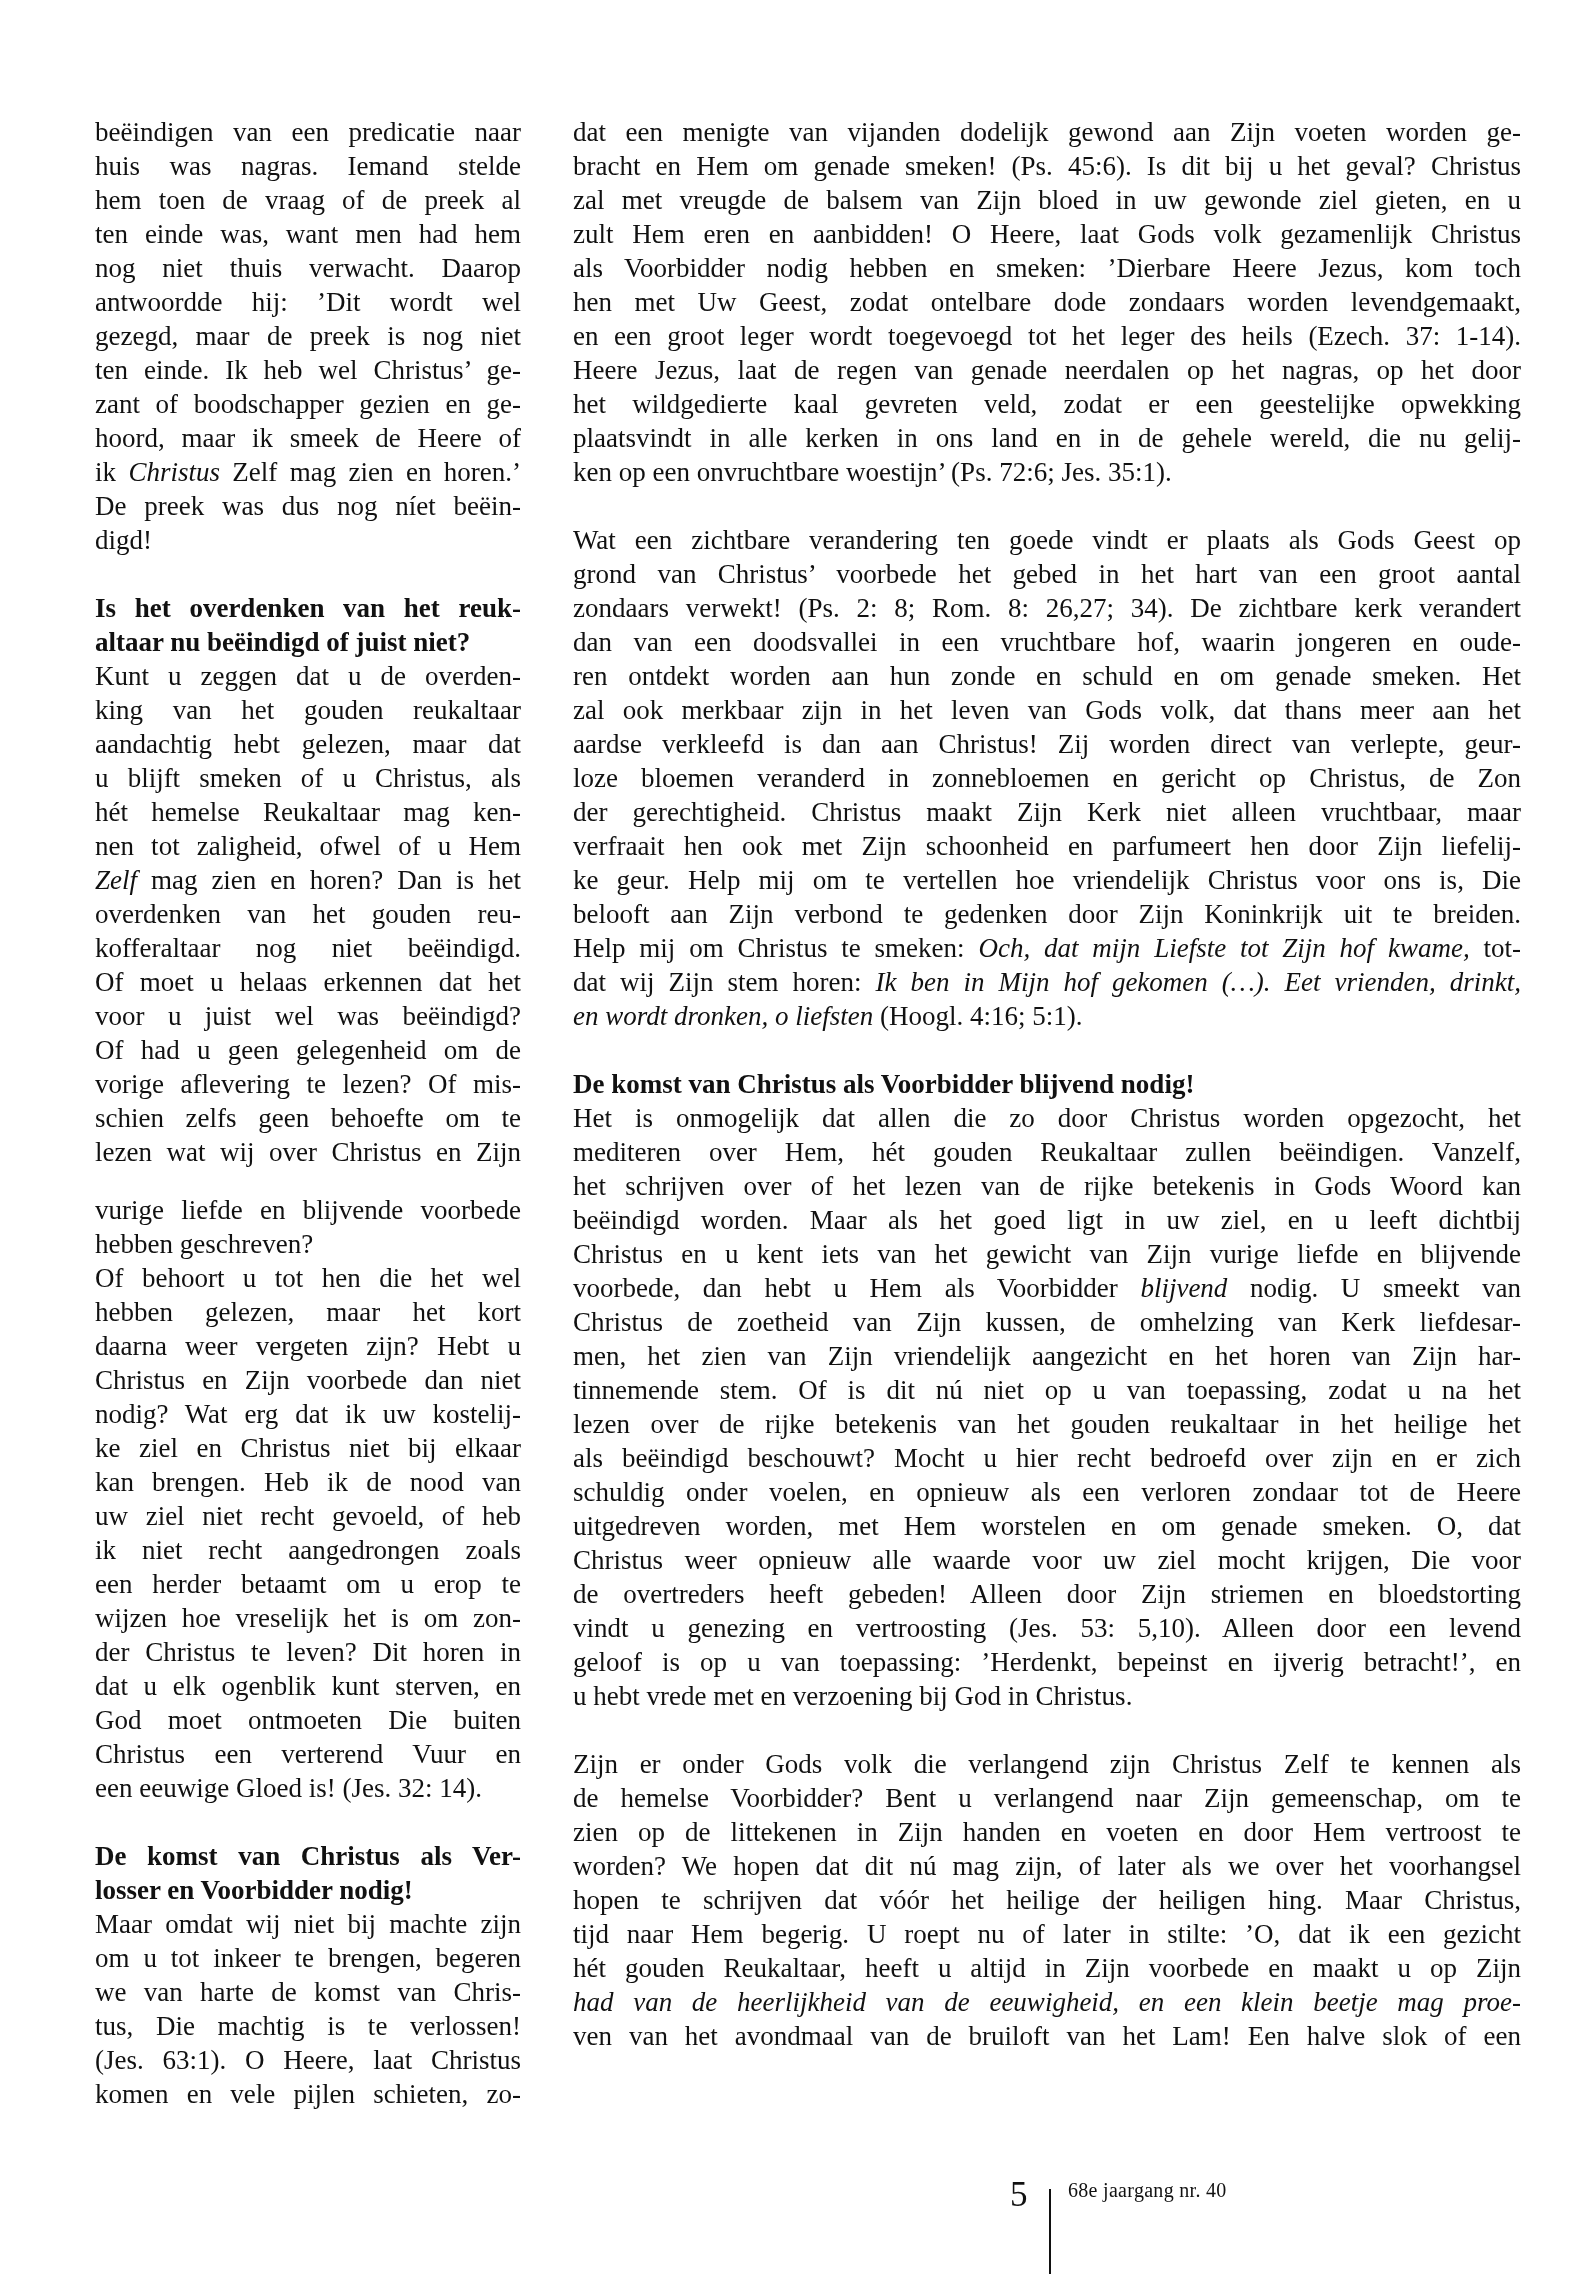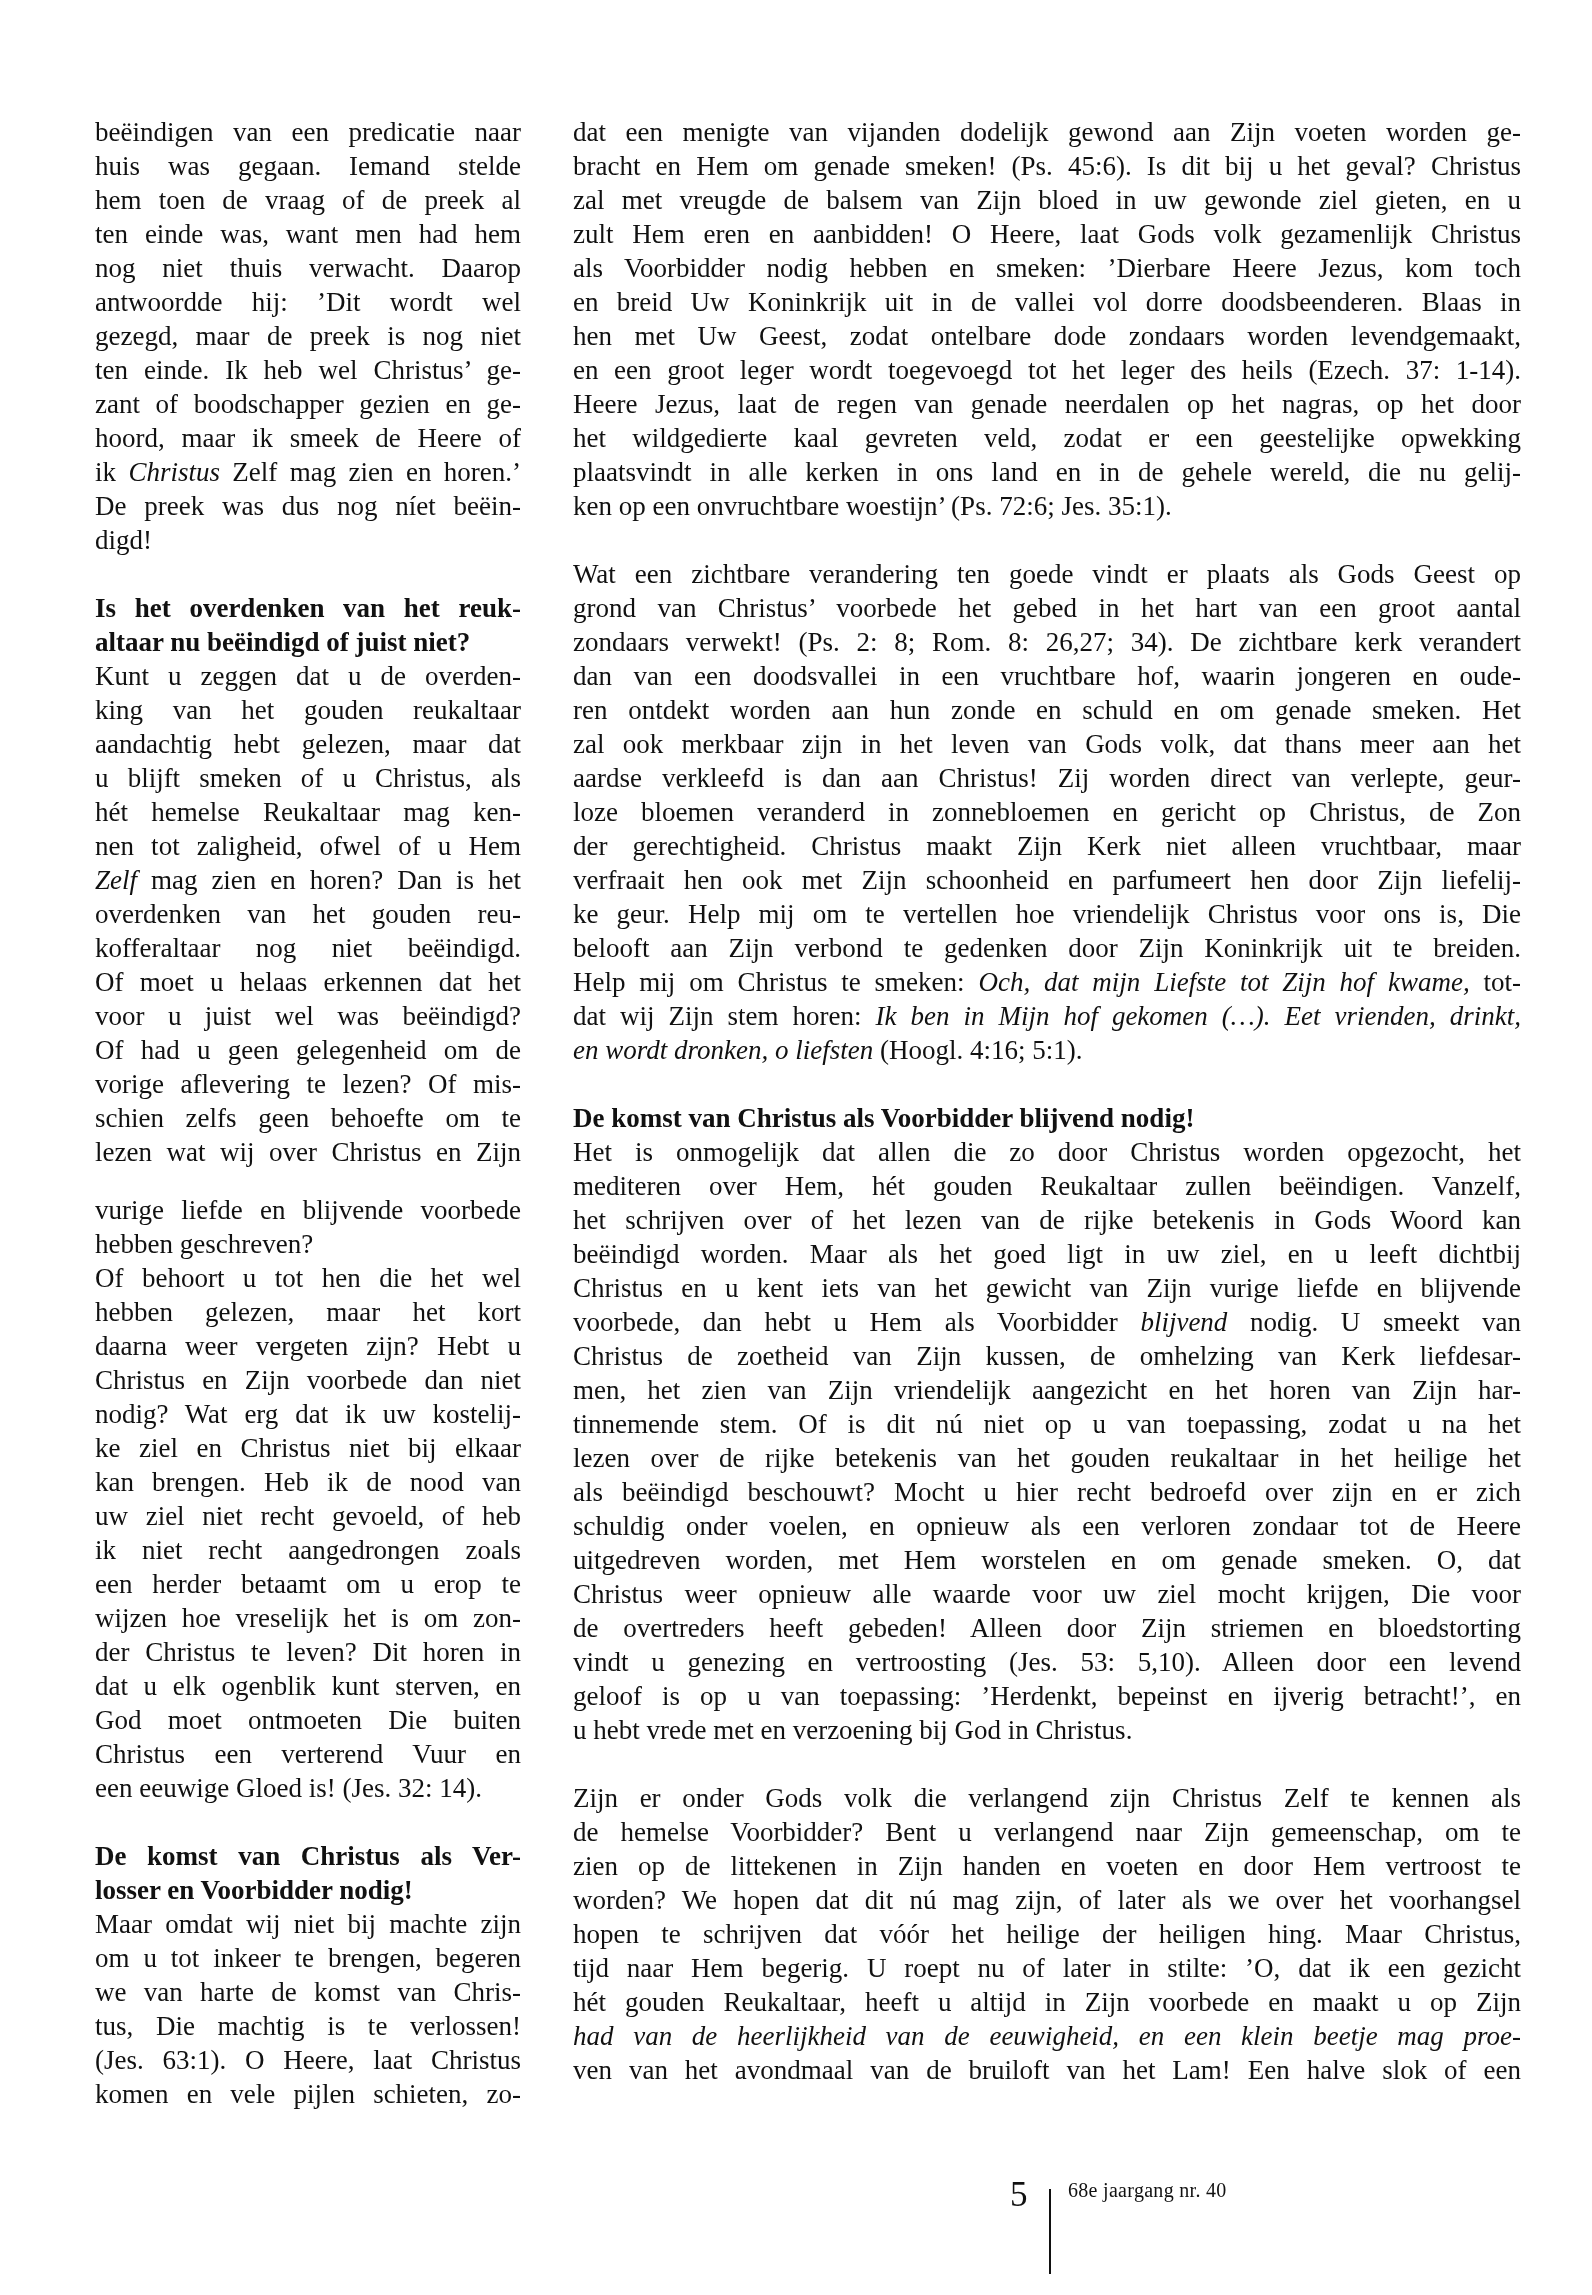--- a/index.html
+++ b/index.html
@@ -28,21 +28,21 @@
   .footer-text {
     position: absolute; left: 1068px; top: 2177px; font-size: 20px; line-height: 26px; letter-spacing: 0.3px; text-align: center;
   }
 </style>
 </head>
 <body>
 
 <div class="col col-left" id="col-left">
     <div>
       <span class="line" style="display: block; width: 426px;"><span>beëindigen van een predicatie naar</span></span>
-      <span class="line" style="display: block; width: 426px;"><span>huis was gegaan. Iemand stelde</span></span>
+      <span class="line" style="display: block; width: 426px;"><span>huis was nagras. Iemand stelde</span></span>
       <span class="line" style="display: block; width: 426px;"><span>hem toen de vraag of de preek al</span></span>
       <span class="line" style="display: block; width: 426px;"><span>ten einde was, want men had hem</span></span>
       <span class="line" style="display: block; width: 426px;"><span>nog niet thuis verwacht. Daarop</span></span>
       <span class="line" style="display: block; width: 426px;"><span>antwoordde hij: ’Dit wordt wel</span></span>
       <span class="line" style="display: block; width: 426px;"><span>gezegd, maar de preek is nog niet</span></span>
       <span class="line" style="display: block; width: 426px;"><span>ten einde. Ik heb wel Christus’ ge-</span></span>
       <span class="line" style="display: block; width: 426px;"><span>zant of boodschapper gezien en ge-</span></span>
       <span class="line" style="display: block; width: 426px;"><span>hoord, maar ik smeek de Heere of</span></span>
       <span class="line" style="display: block; width: 426px;"><span>ik </span><span class="i">Christus</span><span> Zelf mag zien en horen.’</span></span>
       <span class="line" style="display: block; width: 426px;"><span>De preek was dus nog níet beëin-</span></span>
@@ -104,21 +104,20 @@
       <span class="line" style="display: block; width: 426px;"><span>komen en vele pijlen schieten, zo-</span></span>
     </div>
   </div>
 <div class="col col-right" id="col-right">
     <div>
       <span class="line" style="display: block; width: 948px;"><span>dat een menigte van vijanden dodelijk gewond aan Zijn voeten worden ge-</span></span>
       <span class="line" style="display: block; width: 948px;"><span>bracht en Hem om genade smeken! (Ps. 45:6). Is dit bij u het geval? Christus</span></span>
       <span class="line" style="display: block; width: 948px;"><span>zal met vreugde de balsem van Zijn bloed in uw gewonde ziel gieten, en u</span></span>
       <span class="line" style="display: block; width: 948px;"><span>zult Hem eren en aanbidden! O Heere, laat Gods volk gezamenlijk Christus</span></span>
       <span class="line" style="display: block; width: 948px;"><span>als Voorbidder nodig hebben en smeken: ’Dierbare Heere Jezus, kom toch</span></span>
-      <span class="line" style="display: block; width: 948px;"><span>en breid Uw Koninkrijk uit in de vallei vol dorre doodsbeenderen. Blaas in</span></span>
       <span class="line" style="display: block; width: 948px;"><span>hen met Uw Geest, zodat ontelbare dode zondaars worden levendgemaakt,</span></span>
       <span class="line" style="display: block; width: 948px;"><span>en een groot leger wordt toegevoegd tot het leger des heils (Ezech. 37: 1-14).</span></span>
       <span class="line" style="display: block; width: 948px;"><span>Heere Jezus, laat de regen van genade neerdalen op het nagras, op het door</span></span>
       <span class="line" style="display: block; width: 948px;"><span>het wildgedierte kaal gevreten veld, zodat er een geestelijke opwekking</span></span>
       <span class="line" style="display: block; width: 948px;"><span>plaatsvindt in alle kerken in ons land en in de gehele wereld, die nu gelij-</span></span>
       <span class="line last" style="display: block; width: 948px;"><span>ken op een onvruchtbare woestijn’ (Ps. 72:6; Jes. 35:1).</span></span>
     </div>
     <div class="gap"></div>
     <div>
       <span class="line" style="display: block; width: 948px;"><span>Wat een zichtbare verandering ten goede vindt er plaats als Gods Geest op</span></span>

